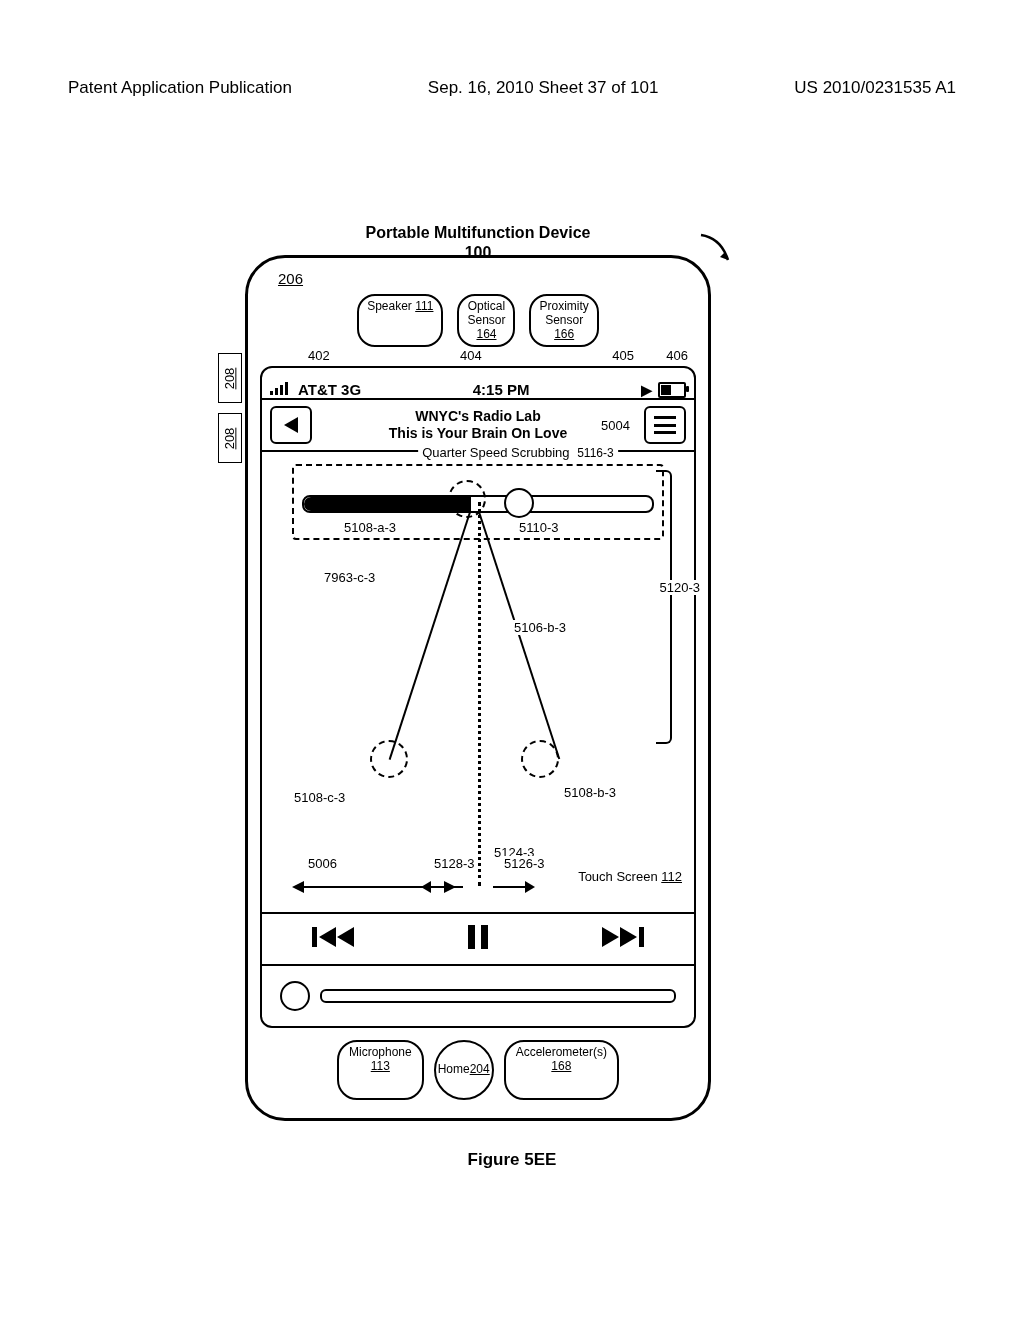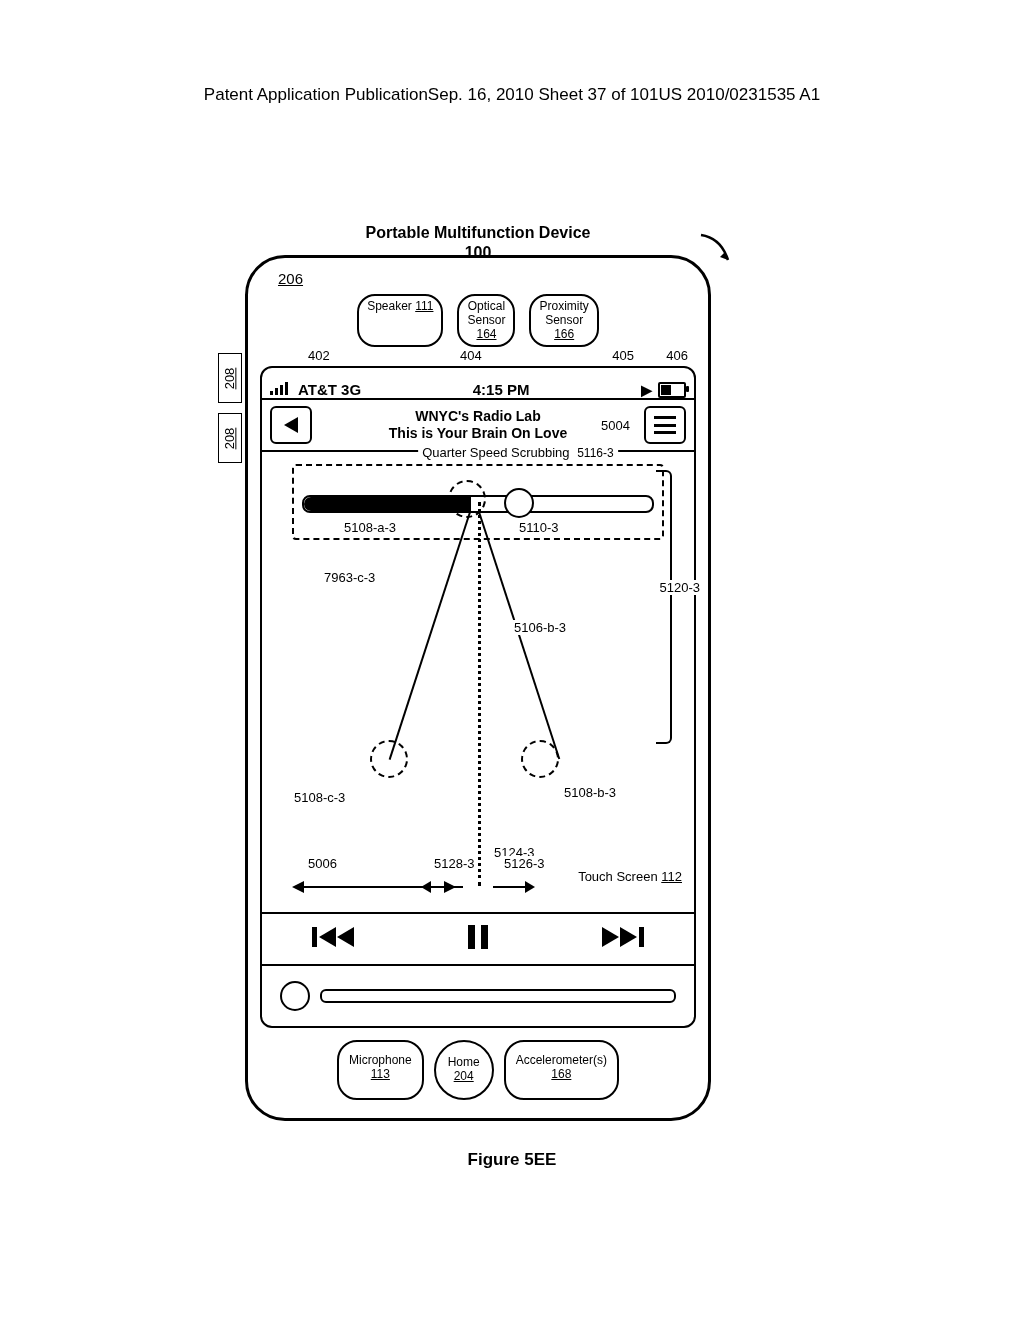--- a/index.html
+++ b/index.html
@@ -12,24 +12,23 @@
     width: 1024px;
     height: 1320px;
     position: relative;
     background: #fff;
   }
   .header-row {
     position: absolute;
     top: 78px;
     left: 0; right: 0;
     display: flex;
-    justify-content: center;
+    justify-content: space-between;
     padding: 0 68px;
     font-size: 17px;
-    margin-top: 7px;
   }
   .header-row .right {
     font-weight: normal;
   }
   
   .device {
     position: absolute;
     left: 245px;
     top: 255px;
     width: 460px;
@@ -362,29 +361,29 @@
     position:absolute;
     bottom: 18px;
     left:0; right:0;
     display:flex;
     justify-content:center;
     gap:10px;
   }
   .hw-box {
     border:2px solid #000;
     border-radius:20px;
-    padding:12px 10px;
+    padding:4px 10px;
     font-size:12px;
     text-align:center;
     line-height:1.15;
   }
   .hw-box.round {
     border-radius:50%;
     width:56px;height:56px;
-    display:flex;flex-direction:column;
+    display:flex;flex-direction:row;
     align-items:center;justify-content:center;
     padding:0;
   }
   .hw-box .num { text-decoration:underline; }
 
   
   .ref {
     position:absolute;
     font-size:13px;
     background:#fff;

